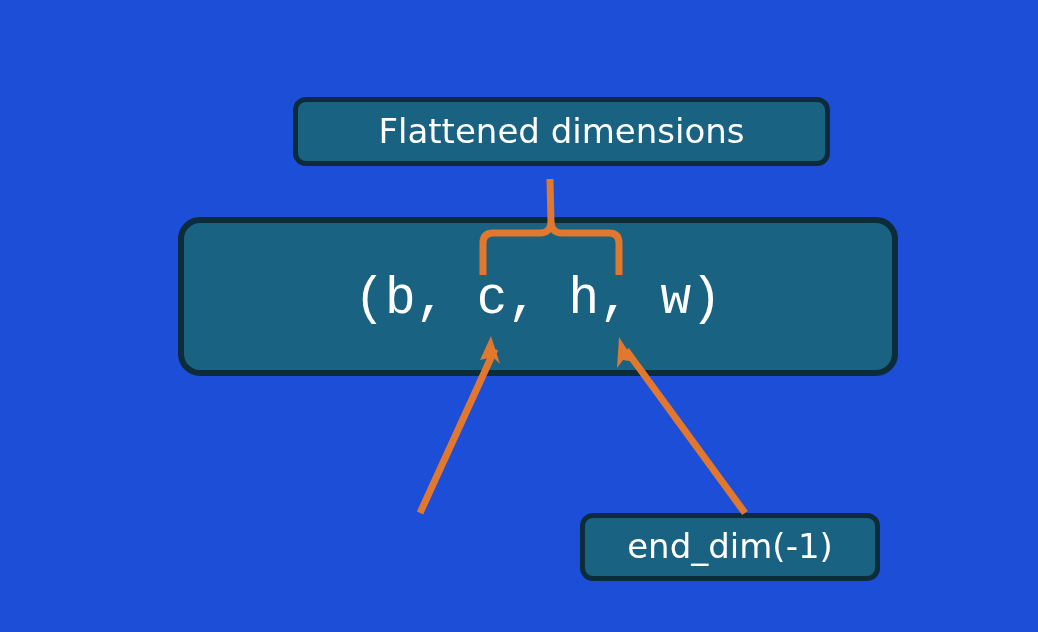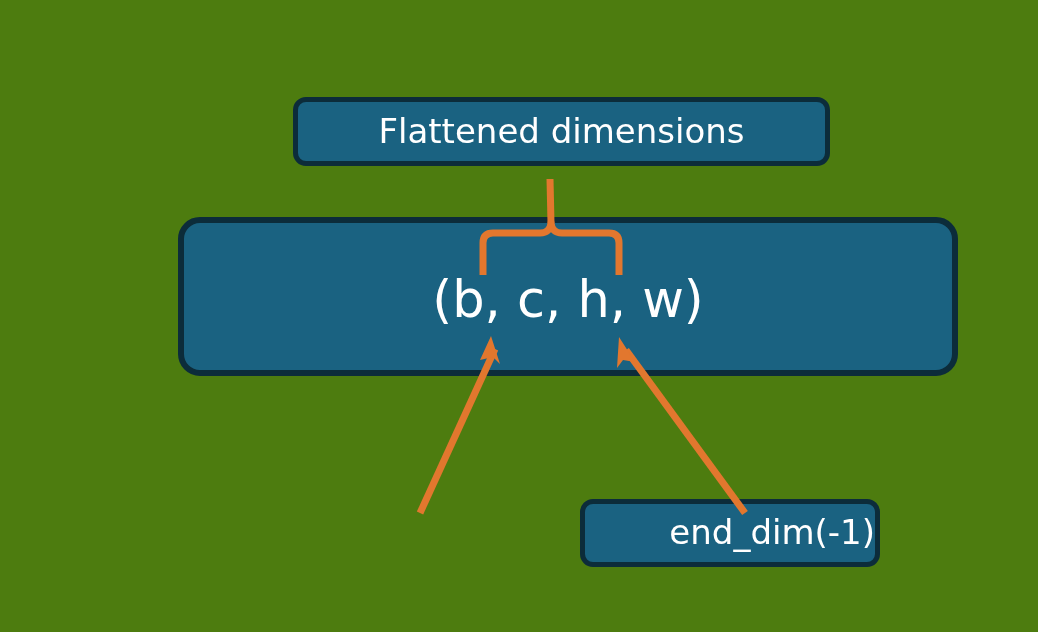--- a/index.html
+++ b/index.html
@@ -11,21 +11,21 @@
     width: 1038px;
     height: 632px;
     overflow: hidden;
     font-family: "DejaVu Sans", "Liberation Sans", sans-serif;
     position: relative;
   }
   #diagram-root {
     position: relative;
     width: 1038px;
     height: 632px;
-    background: #4d7c0f;
+    background: #1d4ed8;
   }
   .node-box {
     position: absolute;
     box-sizing: border-box;
     background: #1a6281;
     border: 5px solid #0c2c3a;
     border-radius: 14px;
     display: flex;
     align-items: center;
     justify-content: center;
@@ -38,42 +38,42 @@
     left: 293px;
     top: 97px;
     width: 537px;
     height: 69px;
     font-size: 34px;
     border-radius: 13px;
   }
   #box-shape {
     left: 178px;
     top: 217px;
-    width: 780px;
+    width: 720px;
     height: 159px;
     font-size: 51px;
     border-radius: 22px;
     border-width: 6px;
+    font-family: Liberation Mono, monospace;
   }
   #box-start-dim {
     left: 268px;
     top: 513px;
     width: 295px;
     height: 68px;
     font-size: 34px;
     border-radius: 13px;
   }
   #box-end-dim {
     left: 580px;
-    top: 499px;
+    top: 513px;
     width: 300px;
     height: 68px;
     font-size: 34px;
     border-radius: 13px;
-    justify-content: flex-end;
   }
   #box-shape .shape-label {
     transform: translateY(4px);
   }
   #connector-layer {
     position: absolute;
     left: 0;
     top: 0;
     width: 1038px;
     height: 632px;

